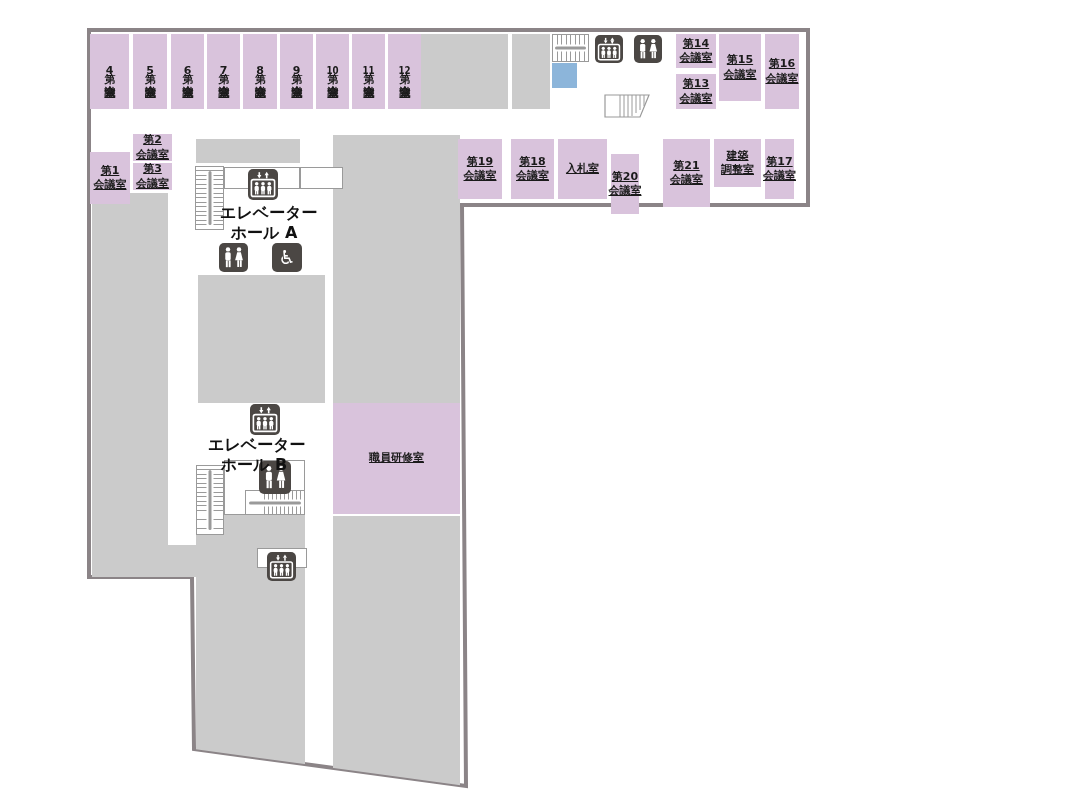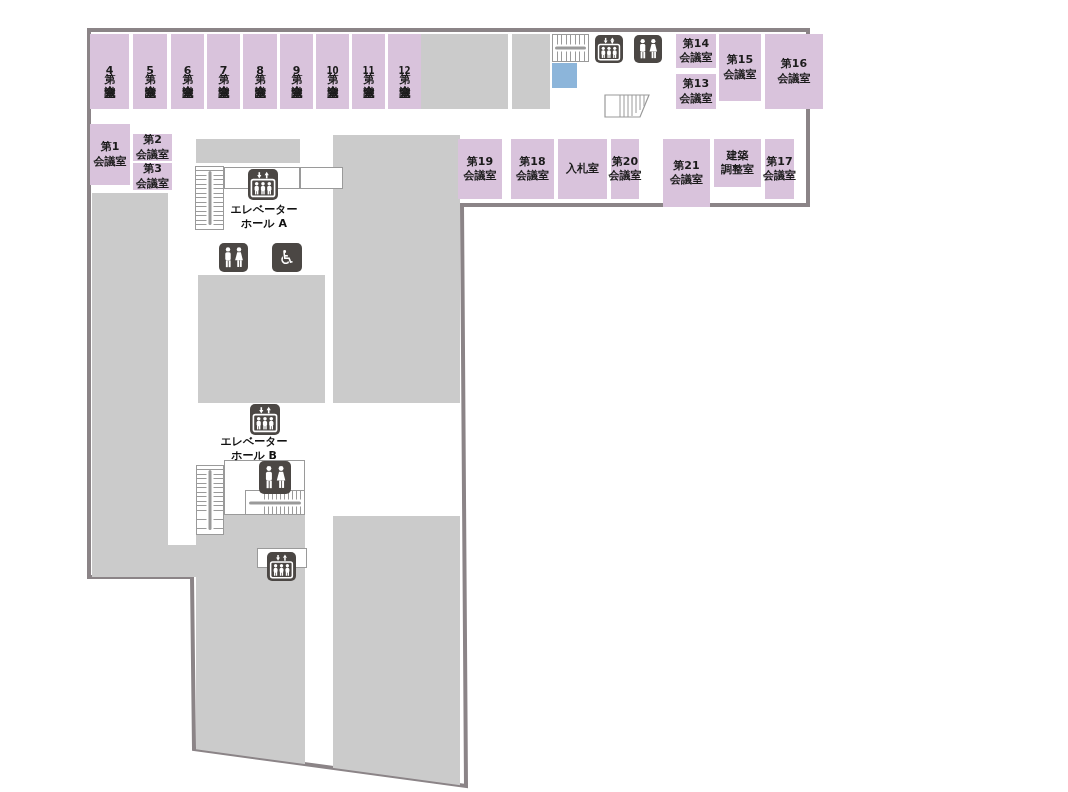--- a/index.html
+++ b/index.html
@@ -8,42 +8,42 @@
     font-family:"DejaVu Sans","Liberation Sans",sans-serif;
     --room:#d9c3dc; --area:#cbcbcb; --wall:#8b8487; --icon:#4b4744; --water:#8cb5da; --line:#9a9a9a;
   }
   #plan-svg{position:absolute;left:0;top:0;z-index:0;}
   .abs{position:absolute;box-sizing:border-box;}
   
   .room{
     background:var(--room);display:flex;flex-direction:column;align-items:center;justify-content:center;
     font-size:11px;font-weight:bold;color:#1b1b1b;line-height:1.3;text-align:center;z-index:3;
   }
-  .room span{white-space:nowrap;}
+  .room span{white-space:nowrap;text-decoration:underline;}
   .room-v{
     background:var(--room);display:flex;align-items:center;justify-content:center;
     font-size:11px;font-weight:bold;color:#1b1b1b;z-index:3;
   }
   .vtext{writing-mode:vertical-rl;text-orientation:upright;letter-spacing:1px;line-height:1;}
   .vtext .tcy{text-combine-upright:all;}
   
   .wbox{background:#fff;border:1px solid var(--line);z-index:2;}
   .stairs-v{background:repeating-linear-gradient(to bottom,#fff 0 3.5px,var(--line) 3.5px 4.5px);}
   .stairs-h{background:repeating-linear-gradient(to right,#fff 0 3.5px,var(--line) 3.5px 4.5px);}
   .rail-v{position:absolute;left:50%;top:6%;bottom:6%;width:7px;transform:translateX(-50%);background:#fff;}
   .rail-v:after{content:"";position:absolute;left:2px;top:0;bottom:0;width:3px;background:var(--line);border-radius:2px;}
   .rail-h{position:absolute;top:50%;left:5%;right:5%;height:7px;transform:translateY(-50%);background:#fff;}
   .rail-h:after{content:"";position:absolute;top:2px;left:0;right:0;height:3px;background:var(--line);border-radius:2px;}
   .esc-stripes{position:absolute;right:0;top:0;bottom:0;left:25%;background:repeating-linear-gradient(to right,#fff 0 3px,var(--line) 3px 4px);}
   
   .picto{background:var(--icon);border-radius:5px;z-index:4;display:flex;align-items:center;justify-content:center;}
   .picto svg{width:100%;height:100%;display:block;}
   .wheel{color:#fff;font-size:19px;line-height:1;font-family:"DejaVu Sans",sans-serif;}
   .water{background:var(--water);z-index:2;}
-  .hall-label{z-index:4;font-size:11px;font-weight:bold;color:#111;text-align:center;line-height:1.25;}
+  .hall-label{z-index:4;font-size:16px;font-weight:bold;color:#111;text-align:center;line-height:1.25;}
   .hall-label span{display:block;white-space:nowrap;}
 </style>
 </head>
 <body>
 
 <div id="stage" style="--room: #d9c3dc; --area: #cbcbcb; --wall: #8b8487; --icon: #4b4744; --water: #8cb5da; --line: #9a9a9a;">
 
   <svg id="plan-svg" width="1068" height="792" viewBox="0 0 1068 792">
     <defs>
       <clipPath id="floorclip">
@@ -103,26 +103,26 @@
       <span>会議室</span>
     </div>
   <div class="abs room" style="left:676px;top:74px;width:40px;height:35px">
       <span>第13</span>
       <span>会議室</span>
     </div>
   <div class="abs room" style="left:719px;top:34px;width:42px;height:67px">
       <span>第15</span>
       <span>会議室</span>
     </div>
-  <div class="abs room" style="left:765px;top:34px;width:58px;height:75px">
+  <div class="abs room" style="left:765px;top:34px;width:34px;height:75px">
       <span>第16</span>
       <span>会議室</span>
     </div>
 
-  <div class="abs room" style="left:90px;top:124px;width:40px;height:61px">
+  <div class="abs room" style="left:90px;top:152px;width:40px;height:52px">
       <span>第1</span>
       <span>会議室</span>
     </div>
   <div class="abs room" style="left:133px;top:134px;width:39px;height:27px">
       <span>第2</span>
       <span>会議室</span>
     </div>
   <div class="abs room" style="left:133px;top:163px;width:39px;height:27px">
       <span>第3</span>
       <span>会議室</span>
@@ -132,37 +132,40 @@
       <span>第19</span>
       <span>会議室</span>
     </div>
   <div class="abs room" style="left:511px;top:139px;width:43px;height:60px">
       <span>第18</span>
       <span>会議室</span>
     </div>
   <div class="abs room" style="left:558px;top:139px;width:49px;height:60px">
       <span>入札室</span>
     </div>
-  <div class="abs room" style="left:611px;top:139px;width:28px;height:60px">
+  <div class="abs room" style="left:611px;top:154px;width:28px;height:60px">
       <span>第20</span>
       <span>会議室</span>
     </div>
   <div class="abs room" style="left:663px;top:139px;width:47px;height:68px">
       <span>第21</span>
       <span>会議室</span>
     </div>
   <div class="abs room" style="left:714px;top:139px;width:47px;height:48px">
       <span>建築</span>
       <span>調整室</span>
     </div>
   <div class="abs room" style="left:765px;top:139px;width:29px;height:60px">
       <span>第17</span>
       <span>会議室</span>
     </div>
 
+  <div class="abs room" style="left:333px;top:403px;width:127px;height:111px">
+      <span>職員研修室</span>
+    </div>
 
   <div class="abs wbox stairs-h" style="left:552px;top:34px;width:37px;height:28px">
       <div class="rail-h"></div>
     </div>
   <div class="abs water" style="left:552px;top:63px;width:25px;height:25px"></div>
 
   <div class="abs wbox stairs-v" style="left:195px;top:166px;width:29px;height:64px">
       <div class="rail-v"></div>
     </div>
   <div class="abs wbox" style="left:224px;top:167px;width:76px;height:22px"></div>

